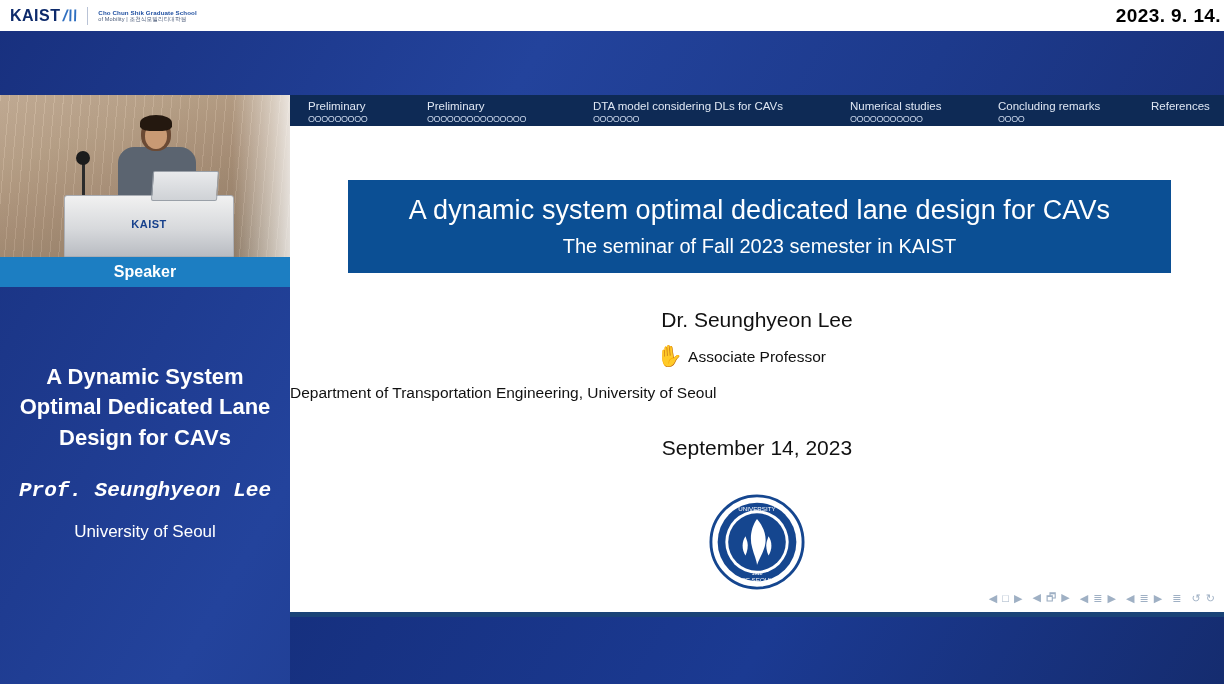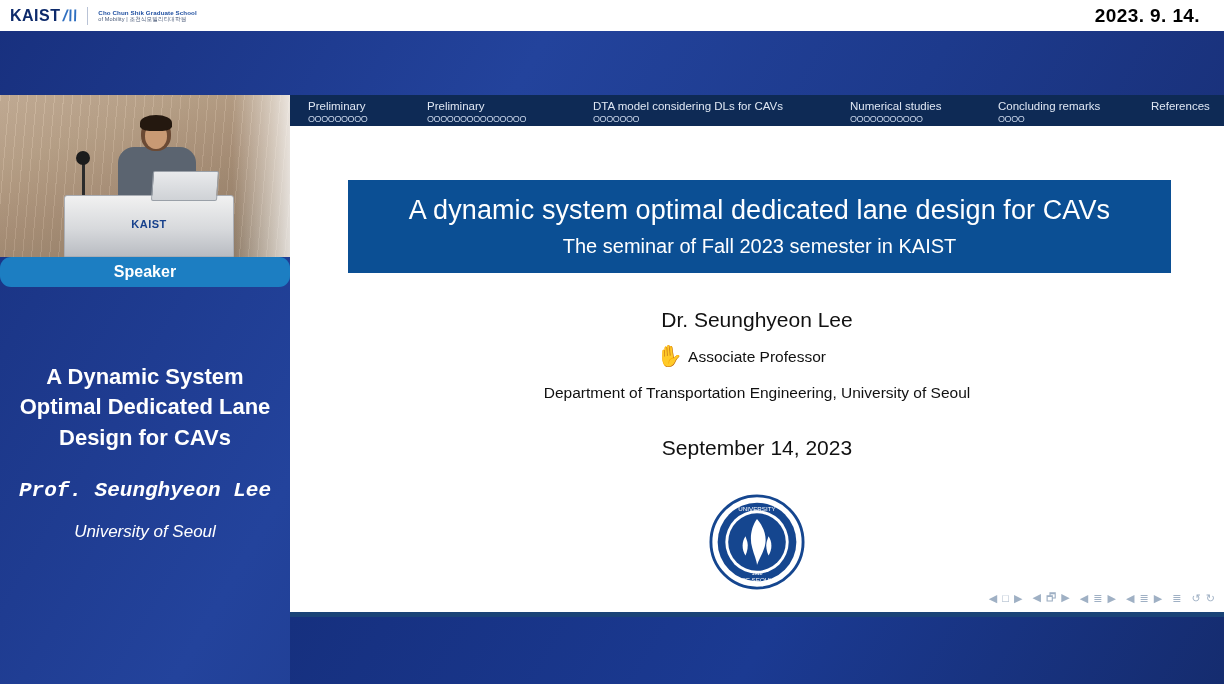--- a/index.html
+++ b/index.html
@@ -34,21 +34,21 @@
   .logo-divider {
     width: 1px; height: 18px; background: #b9c3d6; margin: 0 4px;
   }
   .logo-sub {
     display: flex; flex-direction: column; justify-content: center;
     line-height: 1.15;
   }
   .logo-sub .en { font-size: 6.2px; color: #1f4fa0; font-weight: bold; letter-spacing: 0.1px; }
   .logo-sub .kr { font-size: 5.6px; color: #4a5a78; letter-spacing: 0.1px; }
   .date-stamp {
-    padding-right: 24px;
+    padding-right: 3px;
     font-size: 19px; font-weight: bold; color: #000000;
     letter-spacing: 0.4px;
   }
 
   
   .speaker-panel {
     position: absolute; left: 0; top: 95px; width: 290px; height: 589px;
   }
   .video-thumb {
     position: absolute; left: 0; top: 0; width: 290px; height: 162px;
@@ -102,39 +102,39 @@
     background: #1c1c1c; border-radius: 50%;
   }
   .screen-glow {
     position: absolute; right: 0; top: 0; width: 58px; height: 162px;
     background: linear-gradient(90deg, rgba(255,255,255,0) 0%, rgba(250,248,244,0.55) 70%, rgba(255,255,255,0.75) 100%);
   }
   .speaker-label {
     position: absolute; left: 0; top: 162px; width: 290px; height: 30px;
     background: #1c7ec2;
     color: #ffffff; font-weight: bold; font-size: 16px;
-    display: flex; align-items: center; justify-content: center; border-radius: 11px;
+    display: flex; align-items: center; justify-content: center;
   }
   .speaker-info {
     position: absolute; left: 0; top: 192px; width: 290px; height: 397px;
     color: #ffffff;
     text-align: center;
     padding-top: 75px;
   }
   .talk-title {
     font-size: 22px; font-weight: bold; line-height: 1.38;
     padding: 0 12px;
   }
   .talk-speaker {
     margin-top: 26px;
     font-size: 21px; font-style: italic; font-weight: bold; font-family: Liberation Mono, monospace;
   }
   .talk-affil {
     margin-top: 20px;
-    font-size: 17px; font-style: italic;
+    font-size: 17px; 
   }
 
   
   .slide {
     position: absolute; left: 290px; top: 95px; width: 934px; height: 522px;
     background: #ffffff;
   }
   .slide-nav {
     position: relative; width: 934px; height: 31px;
     background: #0e2a55;
@@ -162,21 +162,21 @@
   .author-name {
     position: absolute; left: 0; top: 182px; width: 934px;
     text-align: center; font-size: 21px; color: #111111;
   }
   .author-role {
     position: absolute; left: 0; top: 221px; width: 934px;
     text-align: center; font-size: 15.5px; color: #111111; line-height: 1.32;
   }
   .author-dept {
     position: absolute; left: 0; top: 258px; width: 934px;
-    text-align: center; font-size: 15.5px; color: #111111;
+    font-size: 15.5px; color: #111111;
   }
   .talk-date {
     position: absolute; left: 0; top: 310px; width: 934px;
     text-align: center; font-size: 21px; color: #111111;
   }
   .cursor-hand {
     position: absolute; left: 367px; top: 219px;
     font-size: 21px; color: #1a1a1a; line-height: 1;
     transform: rotate(-4deg);
   }

